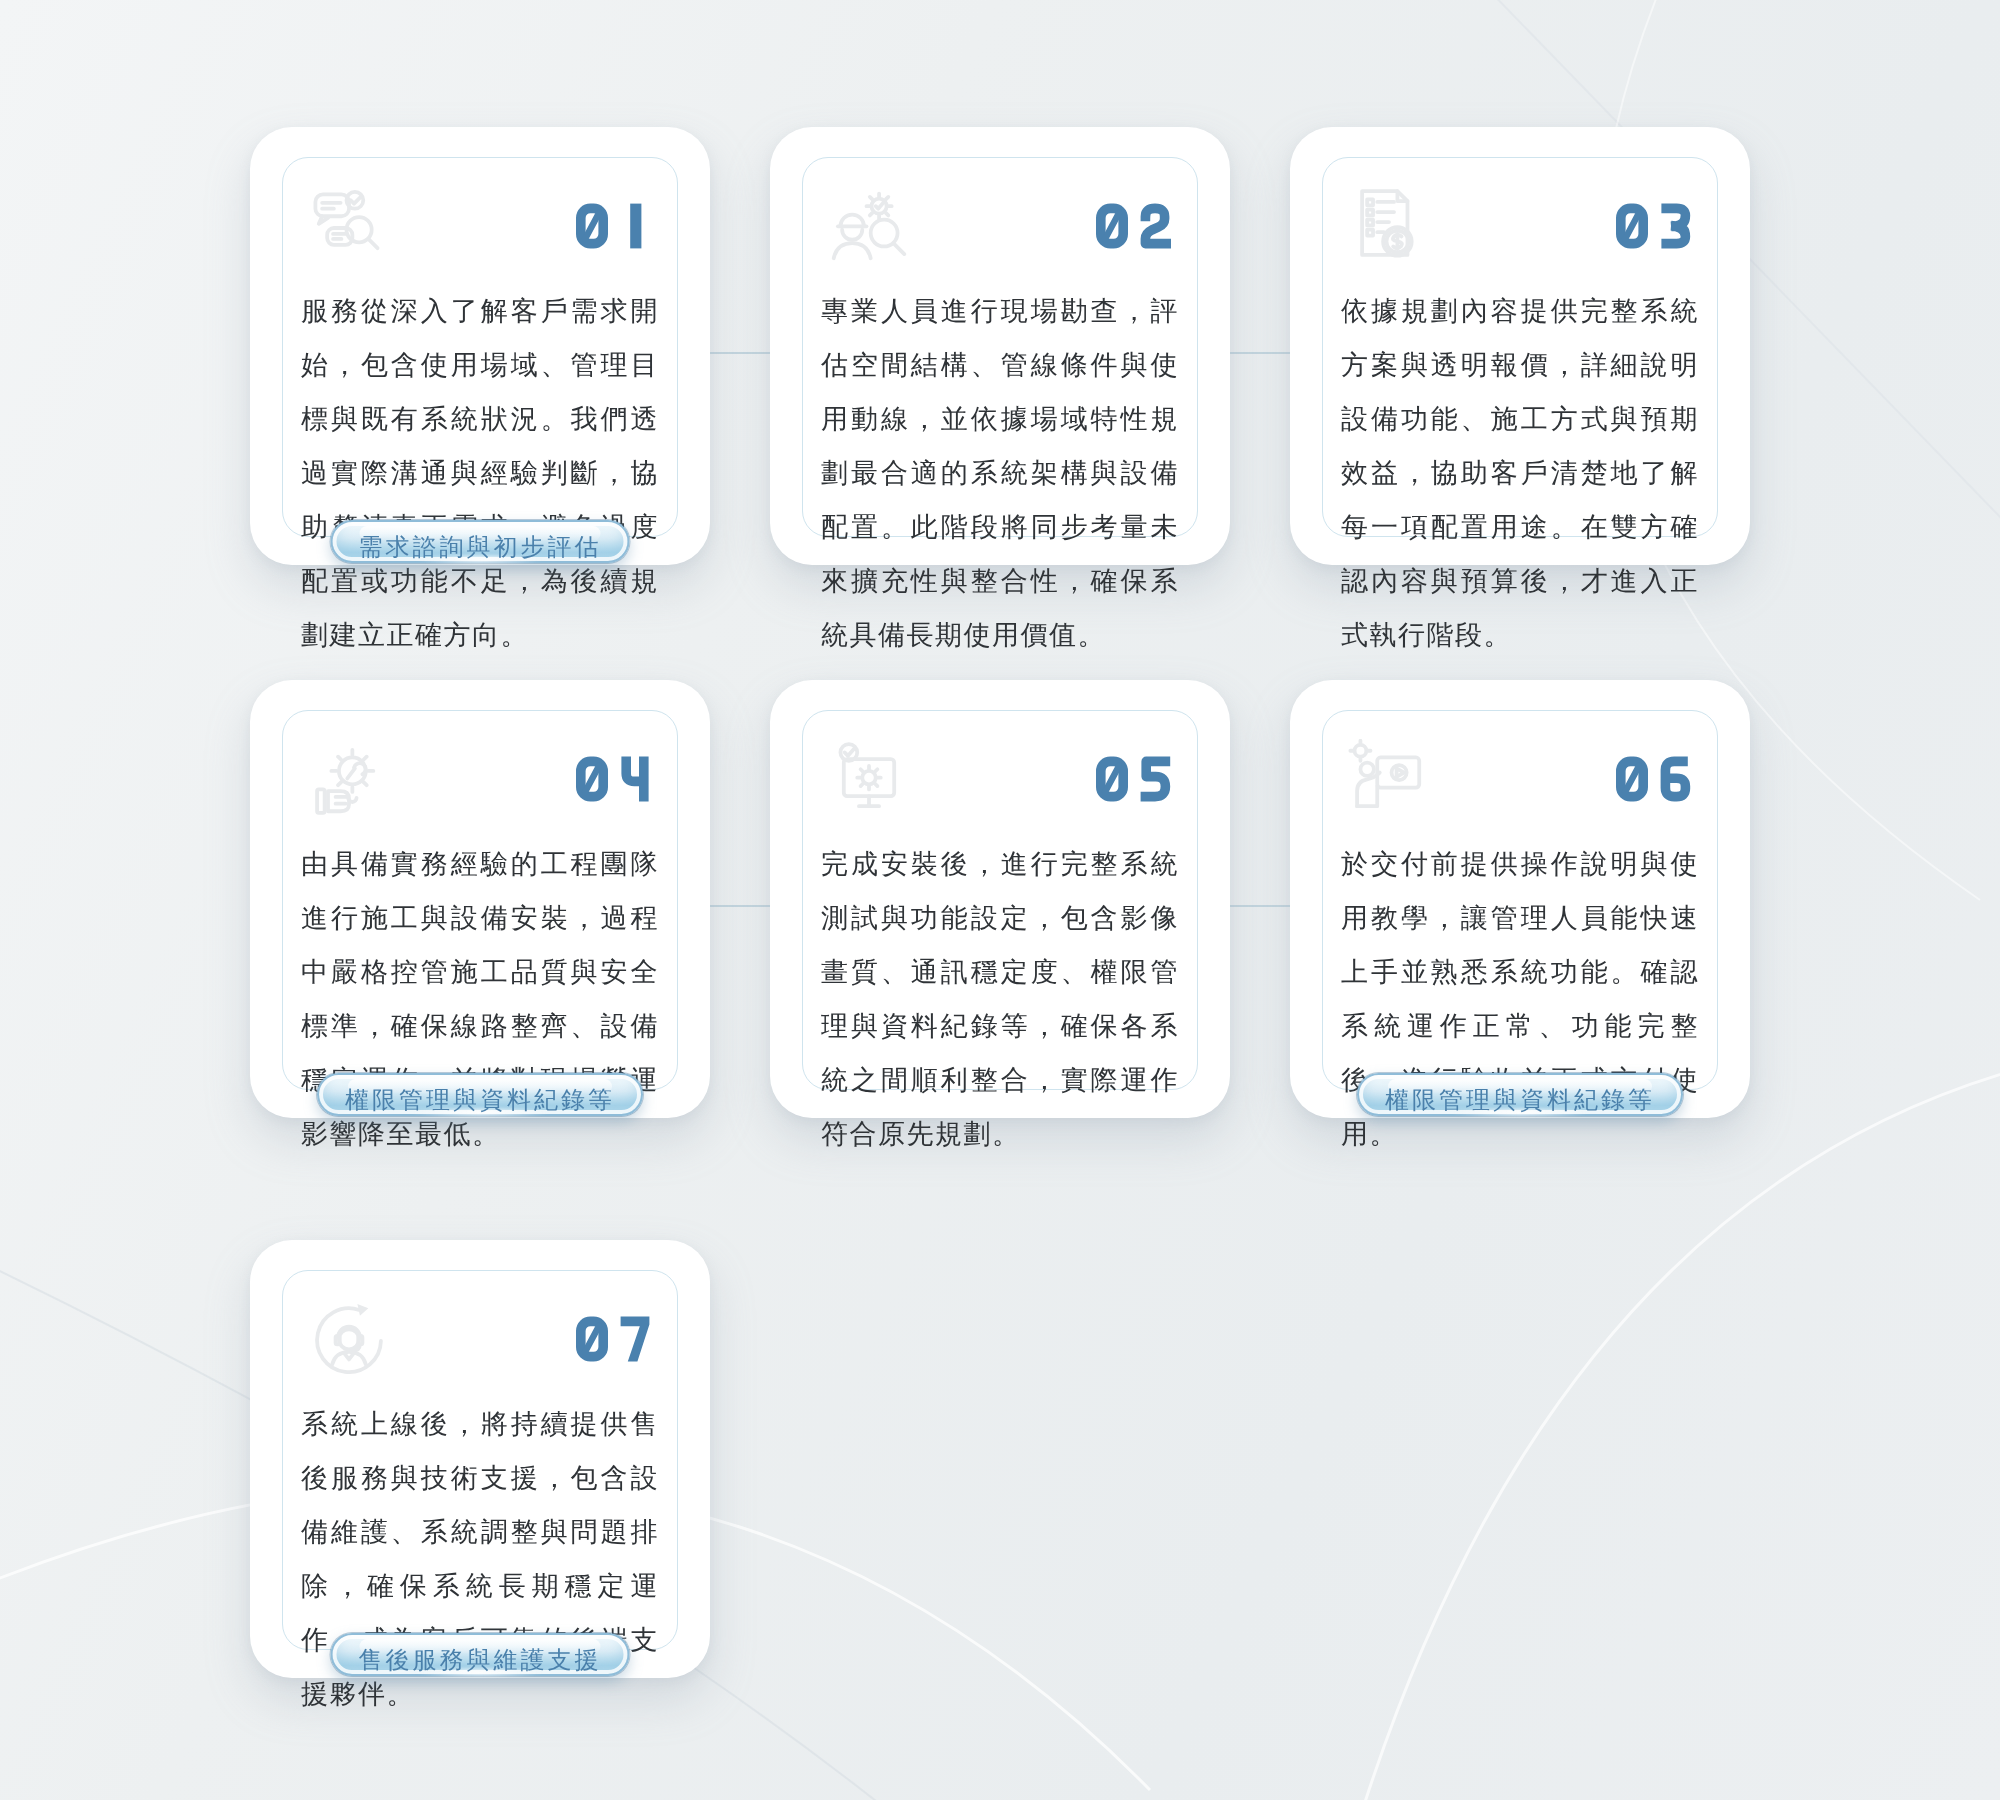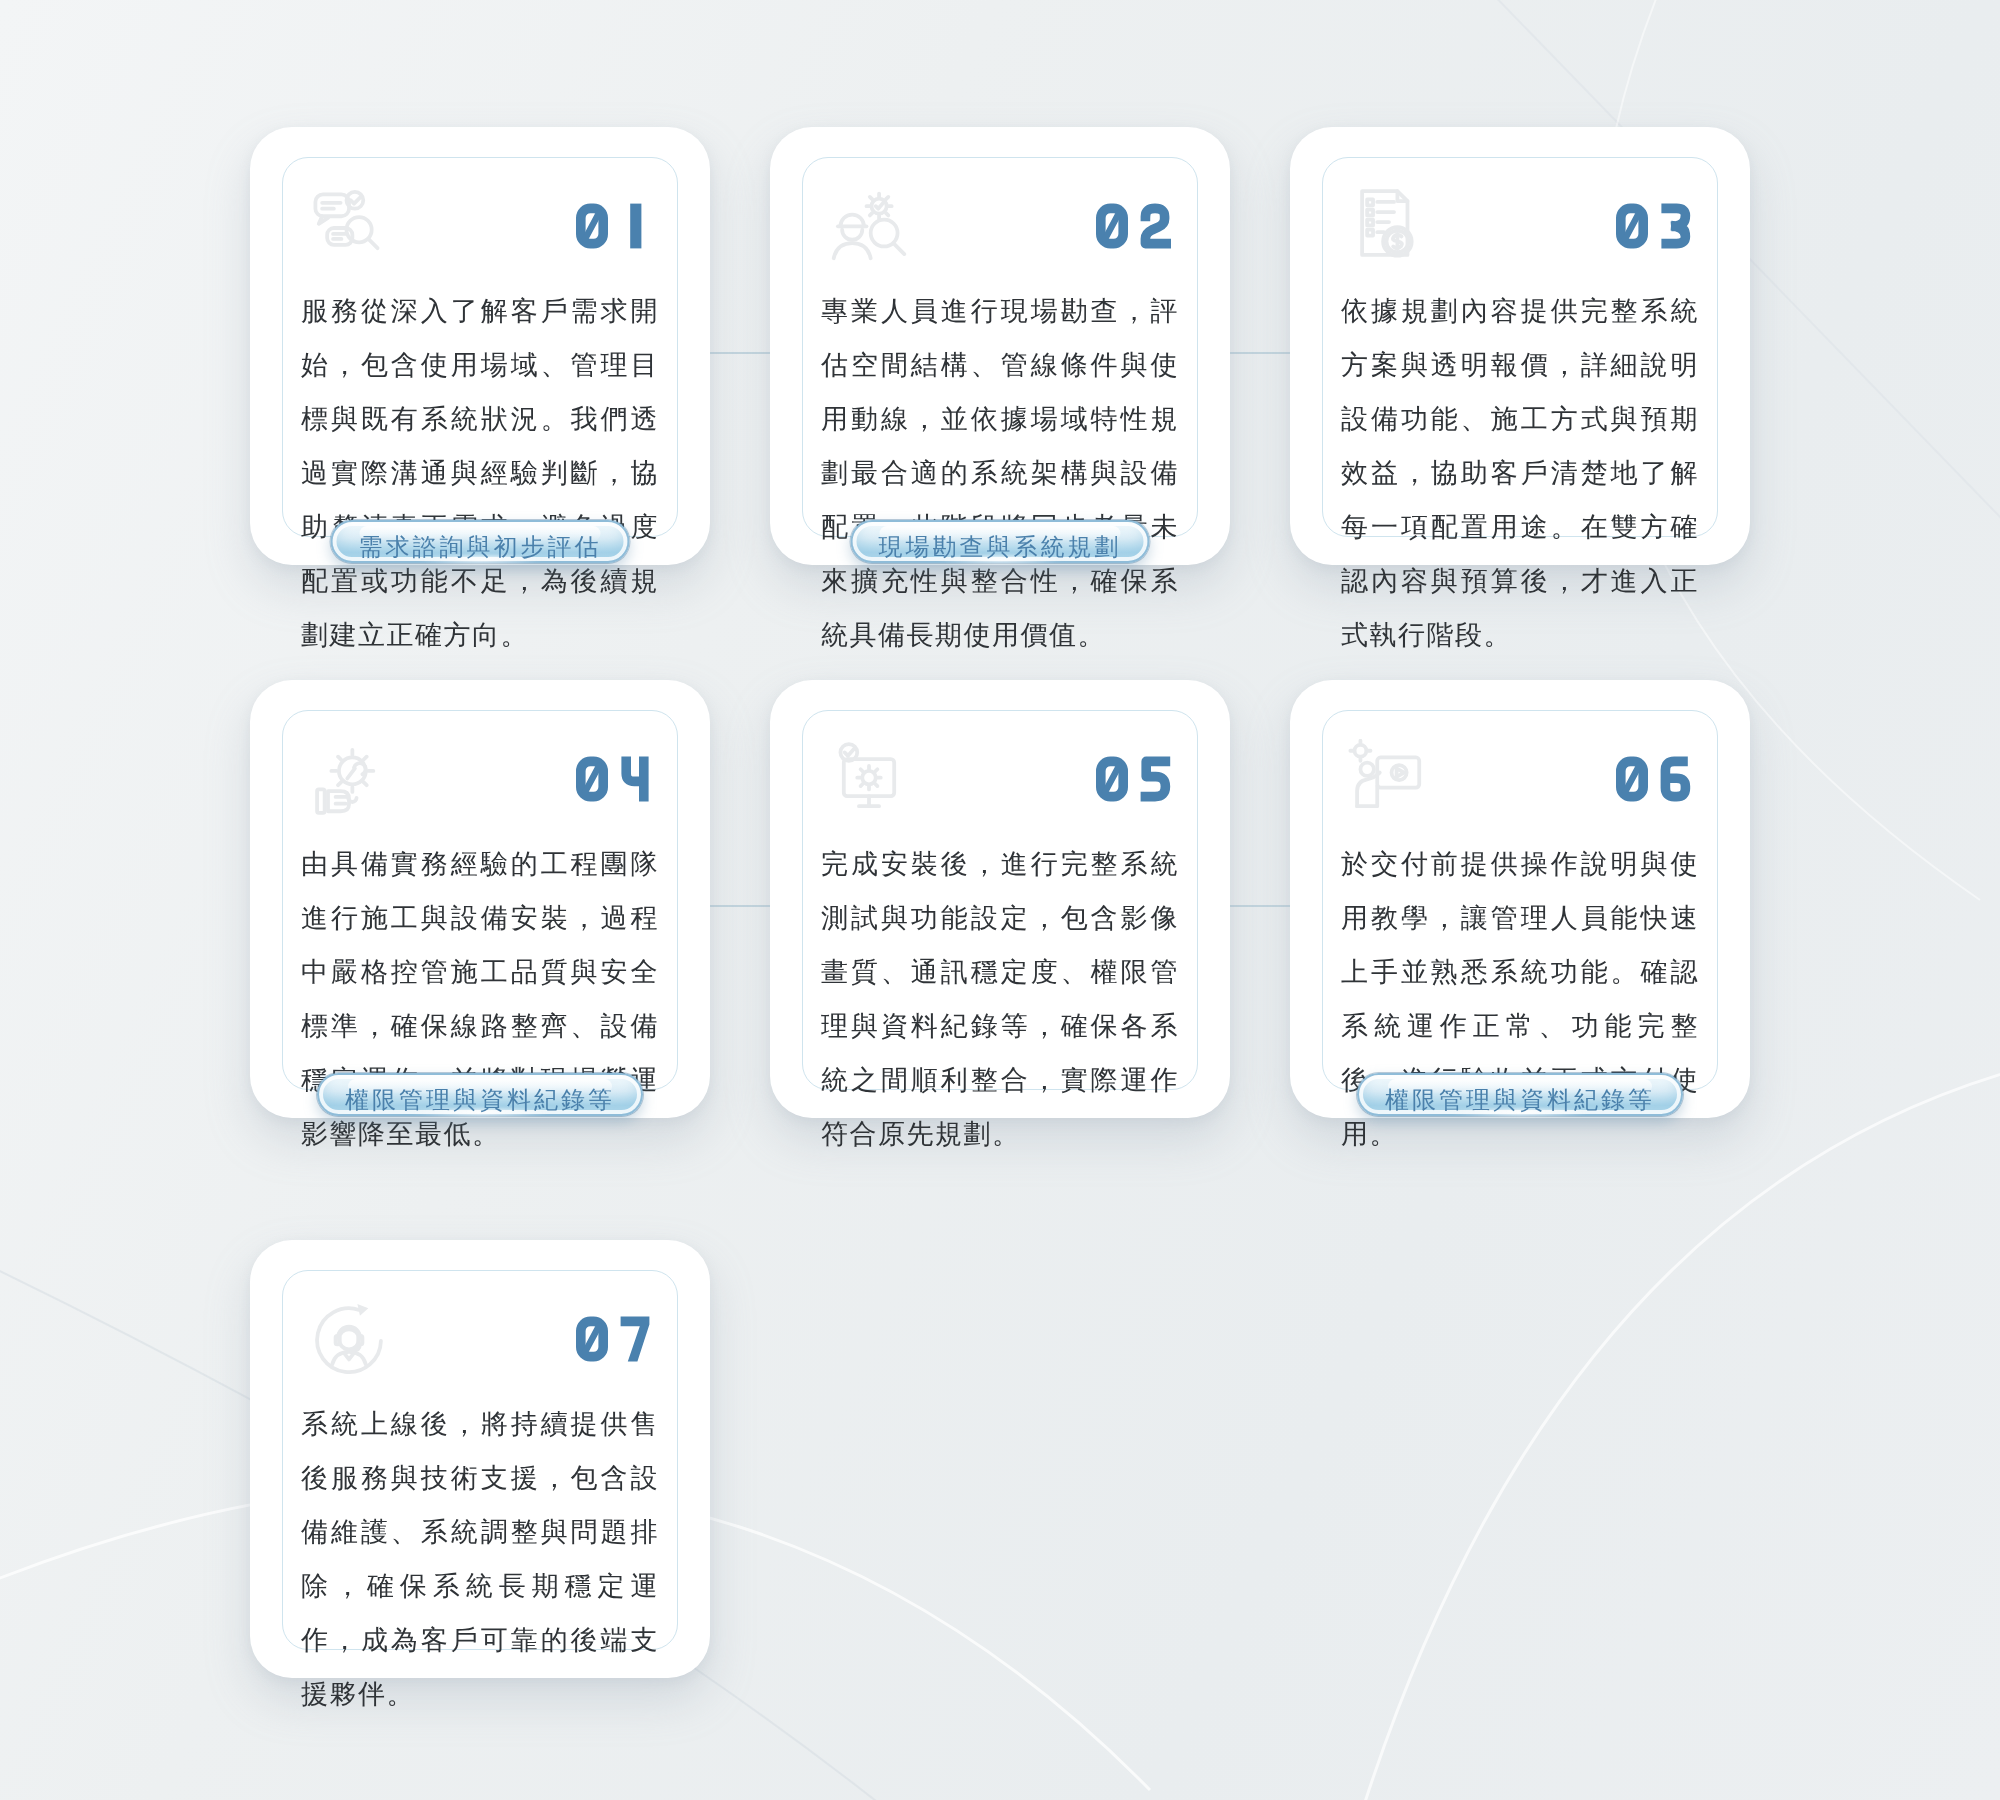--- a/index.html
+++ b/index.html
@@ -216,23 +216,20 @@
           </svg></span>
       <span class="step-number">
           <svg class="digit" viewBox="0 0 100 140">
             <use href="#d0"></use>
           </svg>
           <svg class="digit" viewBox="0 0 100 140">
             <use href="#d2"></use>
           </svg>
         </span>
       <p class="desc">專業人員進行現場勘查，評估空間結構、管線條件與使用動線，並依據場域特性規劃最合適的系統架構與設備配置。此階段將同步考量未來擴充性與整合性，確保系統具備長期使用價值。</p>
-      <button class="badge">
-        <span class="badge-text">現場勘查與系統規劃</span>
-      </button>
     </div>
   </article>
 
   <article class="card" style="left: 1290px; top: 127px;">
     <div class="card-inner">
       <span class="icon"><svg viewBox="0 0 100 100" width="92" height="84">
             <use href="#sym-quote-document-icon"></use>
           </svg></span>
       <span class="step-number">
           <svg class="digit" viewBox="0 0 100 140">
@@ -310,15 +307,18 @@
           </svg></span>
       <span class="step-number">
           <svg class="digit" viewBox="0 0 100 140">
             <use href="#d0"></use>
           </svg>
           <svg class="digit" viewBox="0 0 100 140">
             <use href="#d7"></use>
           </svg>
         </span>
       <p class="desc">系統上線後，將持續提供售後服務與技術支援，包含設備維護、系統調整與問題排除，確保系統長期穩定運作，成為客戶可靠的後端支援夥伴。</p>
+      <button class="badge">
+        <span class="badge-text">售後服務與維護支援</span>
+      </button>
     </div>
   </article>
 </main>
 
 </body></html>

